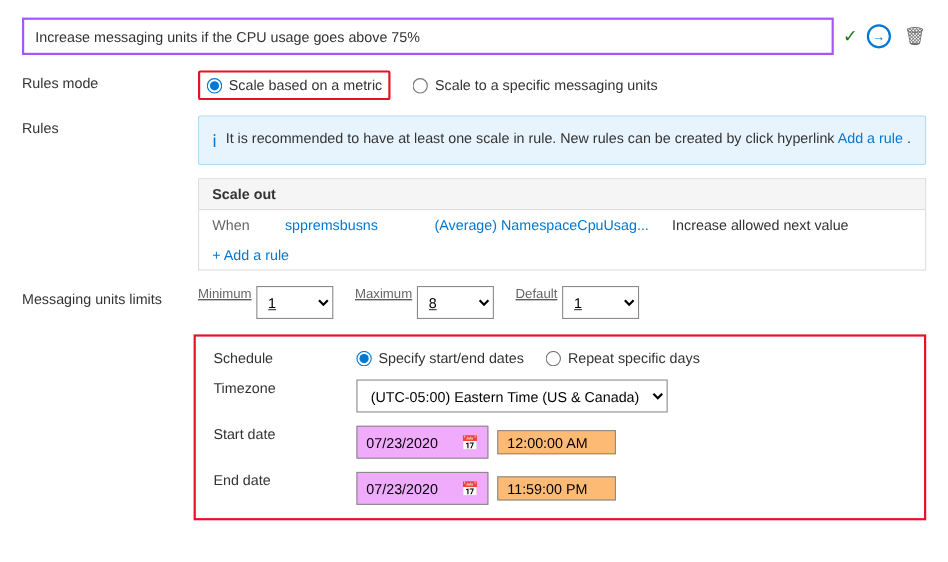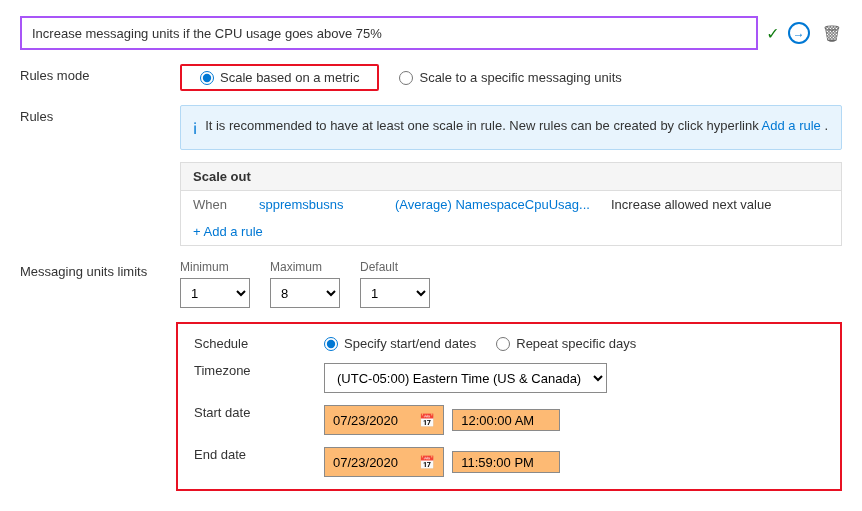--- a/index.html
+++ b/index.html
@@ -85,21 +85,21 @@
       gap: 6px;
       cursor: pointer;
     }
     .radio-option input[type="radio"] {
       accent-color: #0078d4;
       width: 14px;
       height: 14px;
     }
     .radio-bordered {
       border: 2px solid #e81123;
-      padding: 4px 18px;
+      padding: 4px 6px;
       border-radius: 2px;
     }
 
     
     .info-box {
       background: #e8f4fd;
       border: 1px solid #b3d9f5;
       padding: 10px 12px;
       display: flex;
       align-items: flex-start;
@@ -159,22 +159,23 @@
     }
 
     
     .limits-row {
       display: flex;
       gap: 20px;
       align-items: flex-end;
     }
     .limit-group {
       display: flex;
-      flex-direction: column;
+      flex-direction: row;
       gap: 4px;
+      text-decoration: underline;
     }
     .limit-label {
       font-size: 12px;
       color: #666;
     }
     .limit-select {
       border: 1px solid #8a8a8a;
       padding: 4px 6px;
       font-size: 13px;
       min-width: 70px;
@@ -224,21 +225,21 @@
       gap: 8px;
       align-items: center;
     }
     .date-input-wrap {
       display: flex;
       align-items: center;
       border: 1px solid #8a8a8a;
       height: 30px;
       padding: 0 8px;
       gap: 6px;
-      background: #fdba74;
+      background: #f0abfc;
     }
     .date-input-wrap input {
       border: none;
       outline: none;
       font-size: 13px;
       width: 80px;
       background: transparent;
     }
     .cal-icon {
       color: #666;

